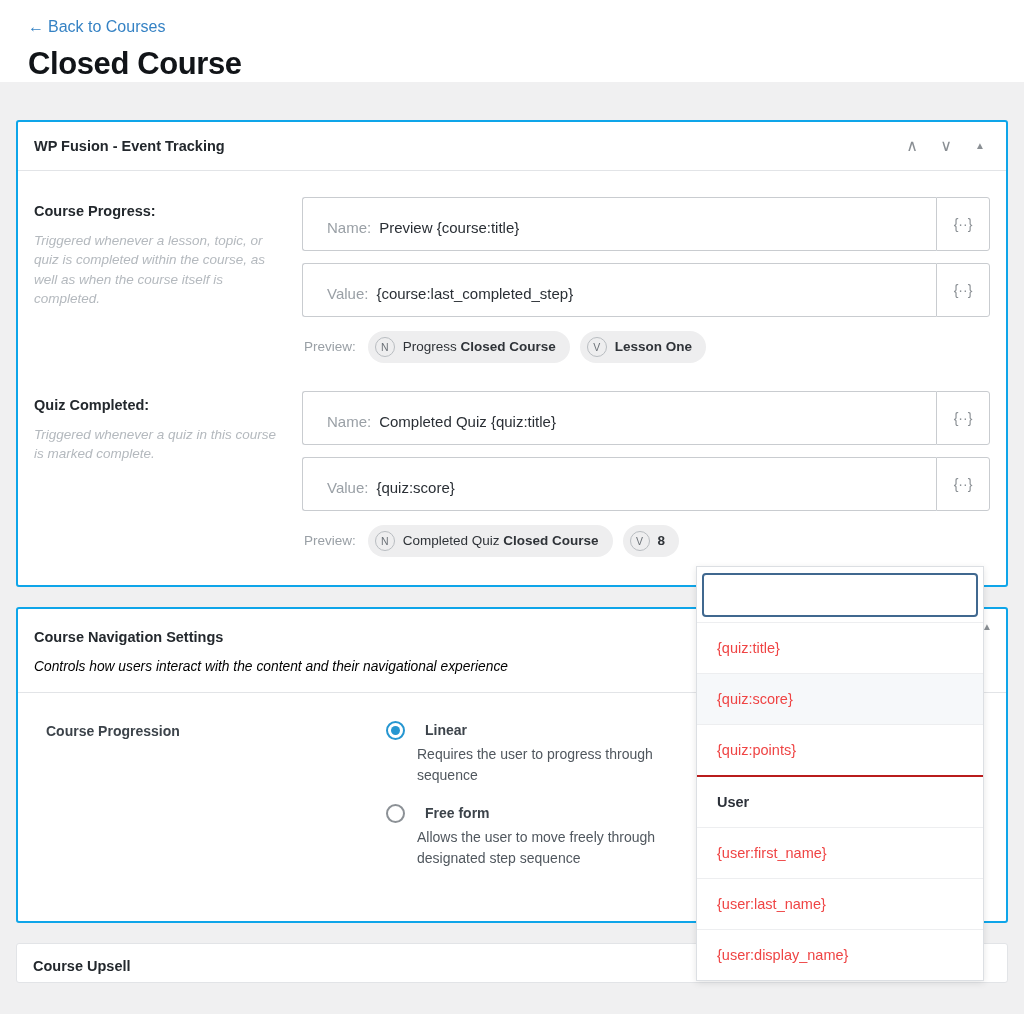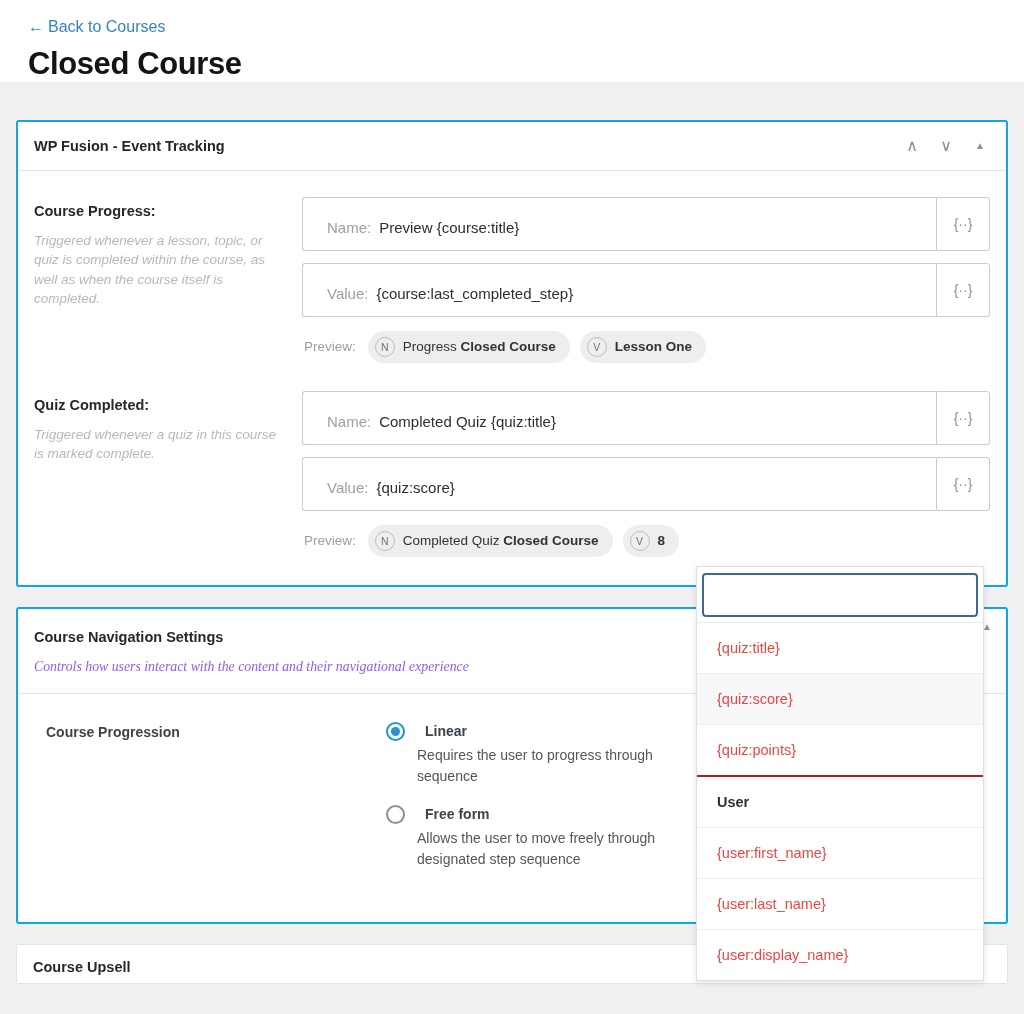--- a/index.html
+++ b/index.html
@@ -205,22 +205,21 @@
   .panel-intro h3 {
     margin: 0 0 14px 0;
     font-size: 14.5px;
     font-weight: bold;
     color: #23282d;
   }
   .panel-intro p {
     margin: 0;
     font-size: 13.8px;
     font-style: italic;
-    color: #8b5cf6;
-    font-family: Liberation Serif, serif;
+    color: #000000;
   }
   .panel-corner {
     position: absolute;
     top: 12px;
     right: 14px;
     color: #8a8f94;
     cursor: pointer;
   }
   .setting-row { display: flex; padding: 28px 16px 34px 28px; }
   .setting-name {

